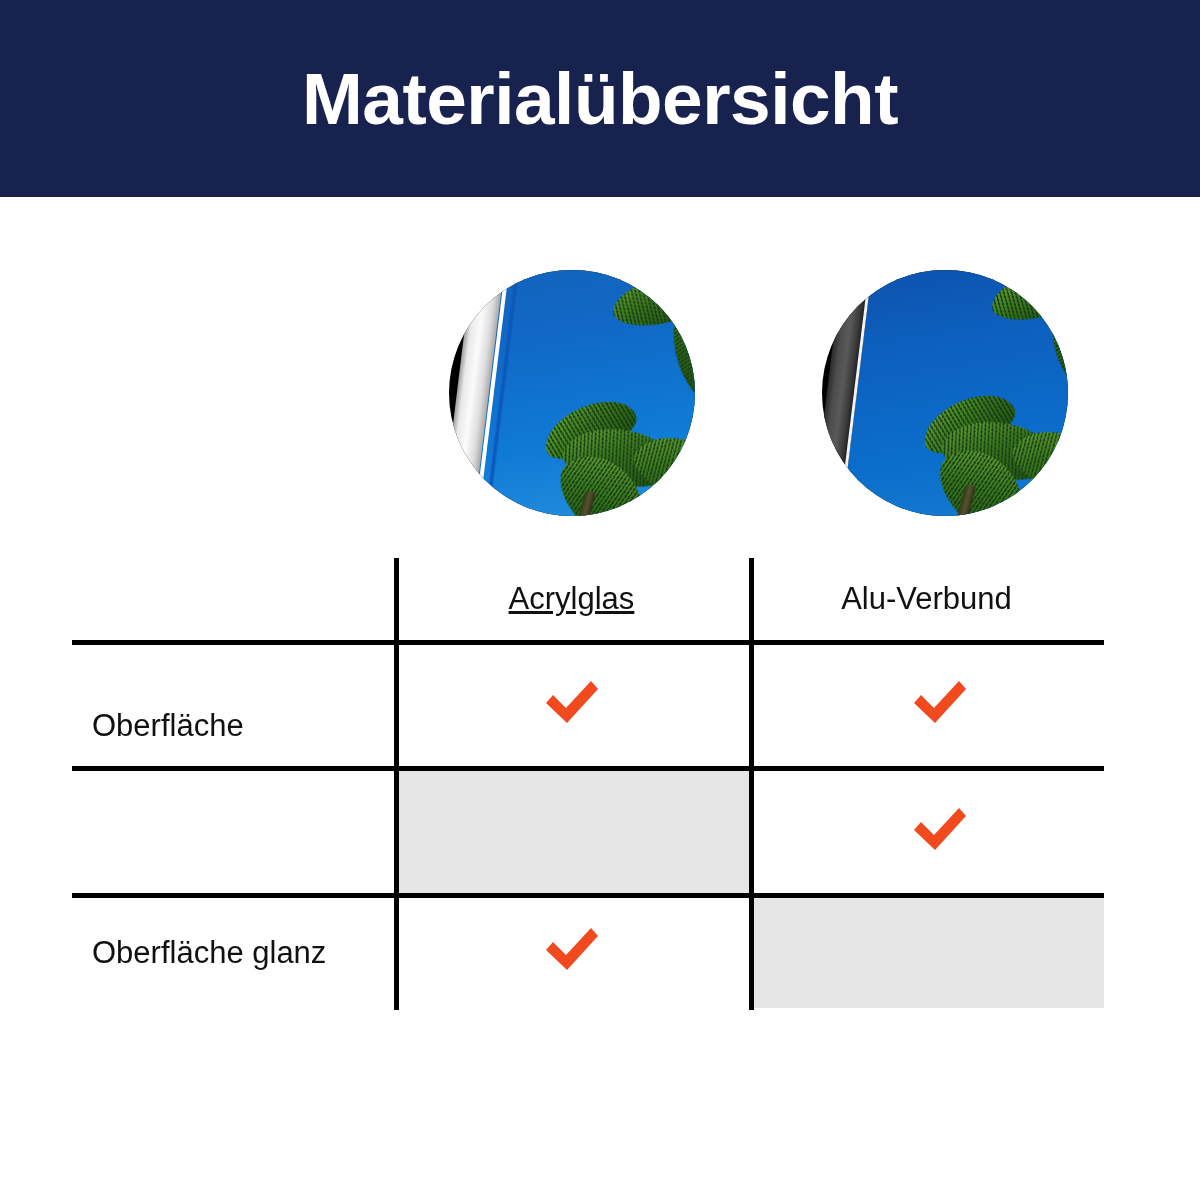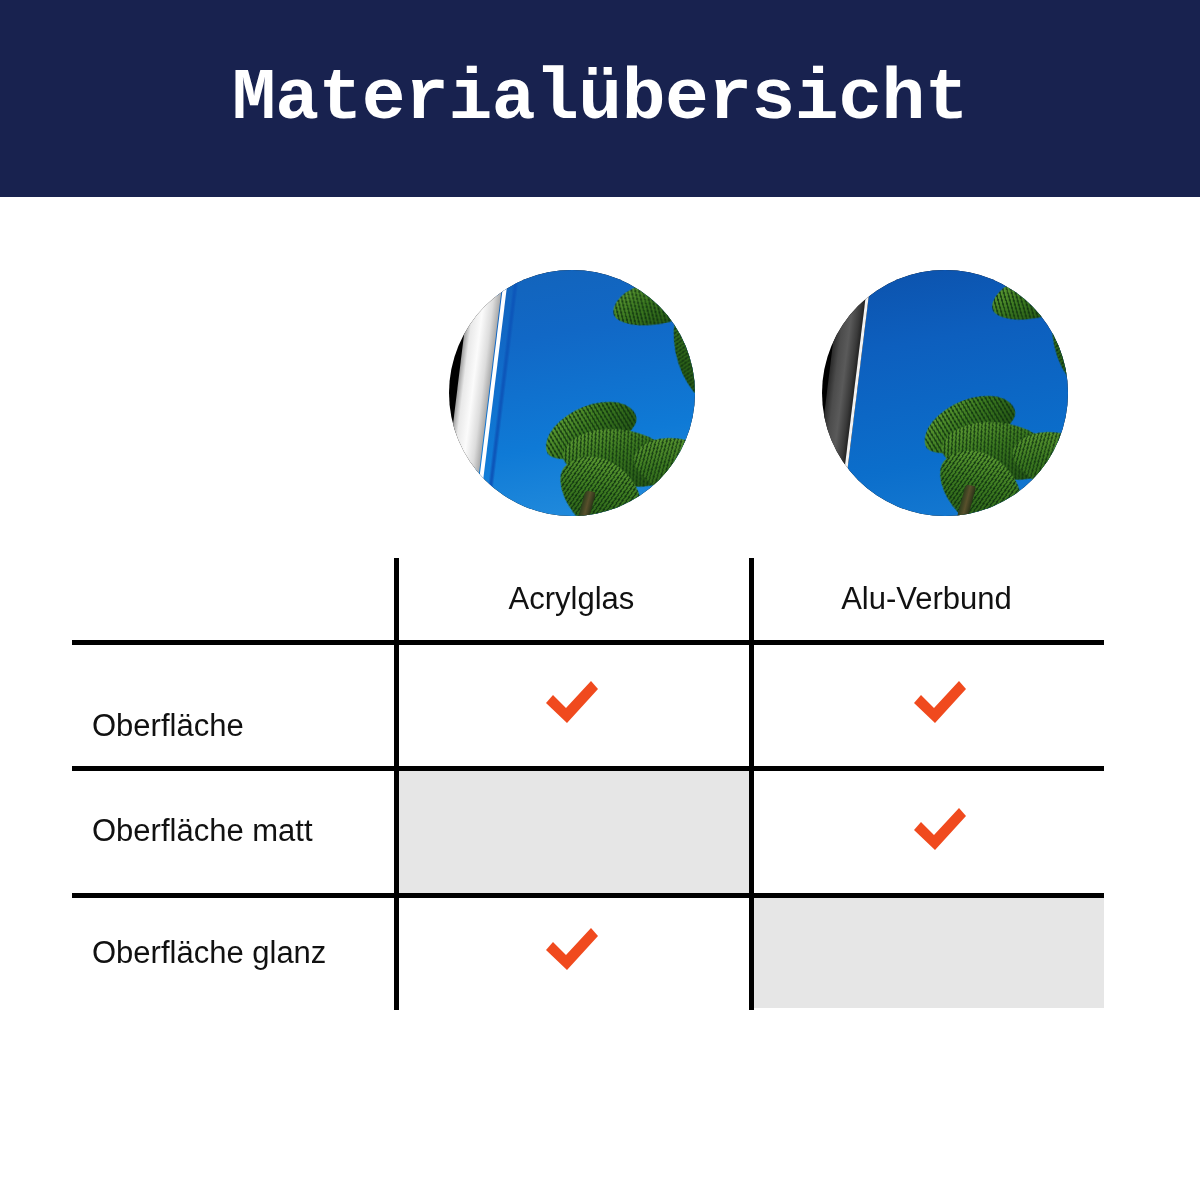--- a/index.html
+++ b/index.html
@@ -22,21 +22,21 @@
     top: 0;
     width: 1200px;
     height: 197px;
     background: #18224f;
     display: flex;
     align-items: center;
     justify-content: center;
   }
   #page-title {
     color: #ffffff;
-    font-family: Liberation Mono, monospace;
+    font-family: Liberation Sans, sans-serif;
     font-weight: bold;
     font-size: 73px;
     line-height: 1;
     letter-spacing: -0.5px;
     white-space: nowrap;
   }
 
   
   #thumbnails {
     position: absolute;
@@ -268,36 +268,33 @@
   <div class="grid-shade" style="left:323px; top:211px; width:355px; height:127px;"></div>
   <div class="grid-shade" style="left:678px; top:338px; width:354px; height:112px;"></div>
 
   <div class="hline" style="top:82px;"></div>
   <div class="hline" style="top:208px;"></div>
   <div class="hline" style="top:335px;"></div>
 
   <div class="vline" style="left:322px;"></div>
   <div class="vline" style="left:677px;"></div>
 
-  <div class="col-header" style="left:322px; width:355px;">
+  <div class="col-header" style="left:322px; width:355px;text-decoration:underline;">
     <span>Acrylglas</span>
   </div>
   <div class="col-header" style="left:677px; width:355px;">
     <span>Alu-Verbund</span>
   </div>
 
   <div class="row-label" style="top:92px; height:112px;">
     <span>
       <br>
       <span>Oberfläche</span>
     </span>
   </div>
-  <div class="row-label" style="top:213px; height:120px;">
-    <span>Oberfläche matt</span>
-  </div>
   <div class="row-label" style="top:340px; height:110px;text-align:center;">
     <span>Oberfläche glanz</span>
   </div>
 
   <div class="check" style="left:468px; top:115px;">
     <svg viewBox="0 0 64 64" aria-hidden="true">
       <path d="M6 30 L13 22 L26 35 L51 8 L58 16 L27 50 Z" fill="#F04A1E"></path>
     </svg>
   </div>
   <div class="check" style="left:836px; top:115px;">

